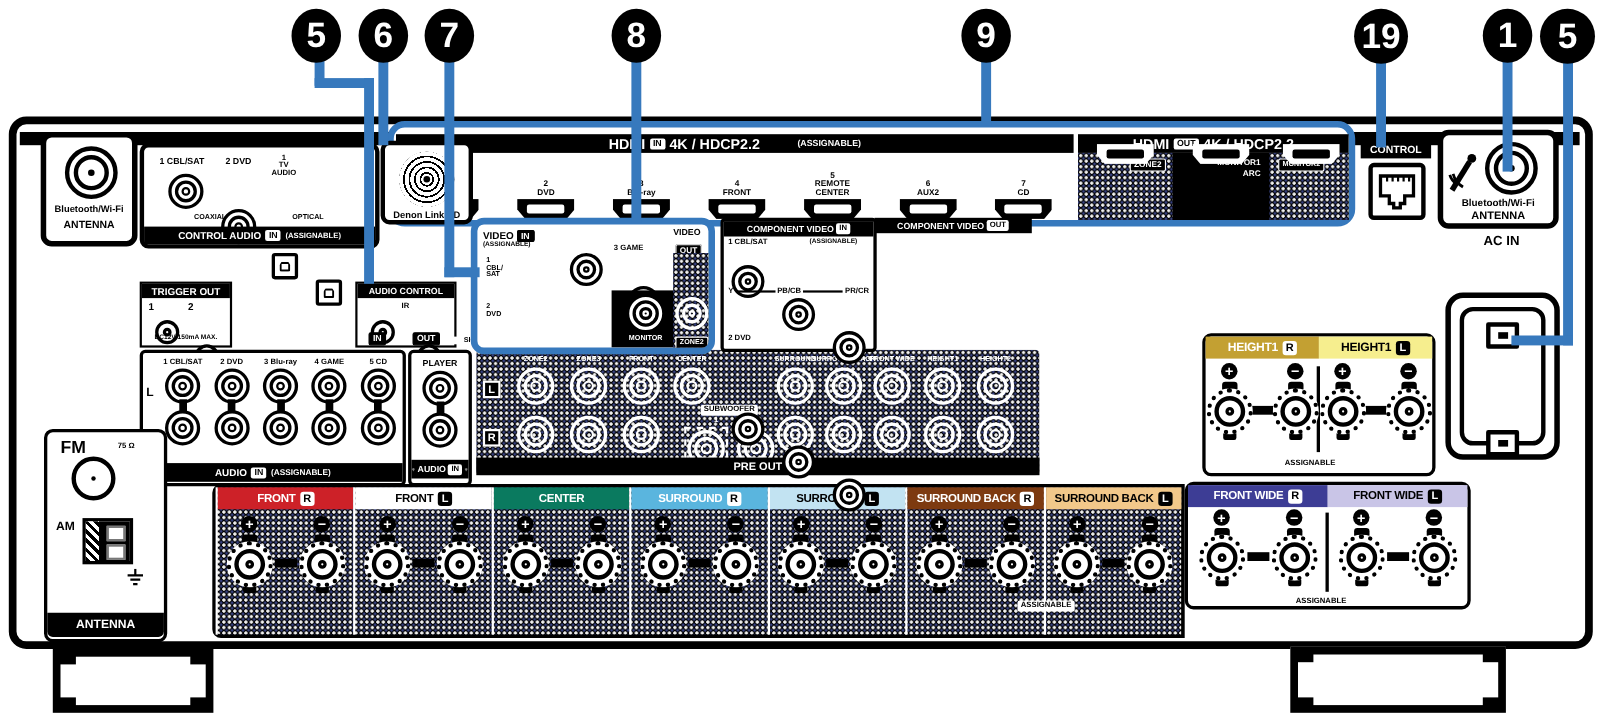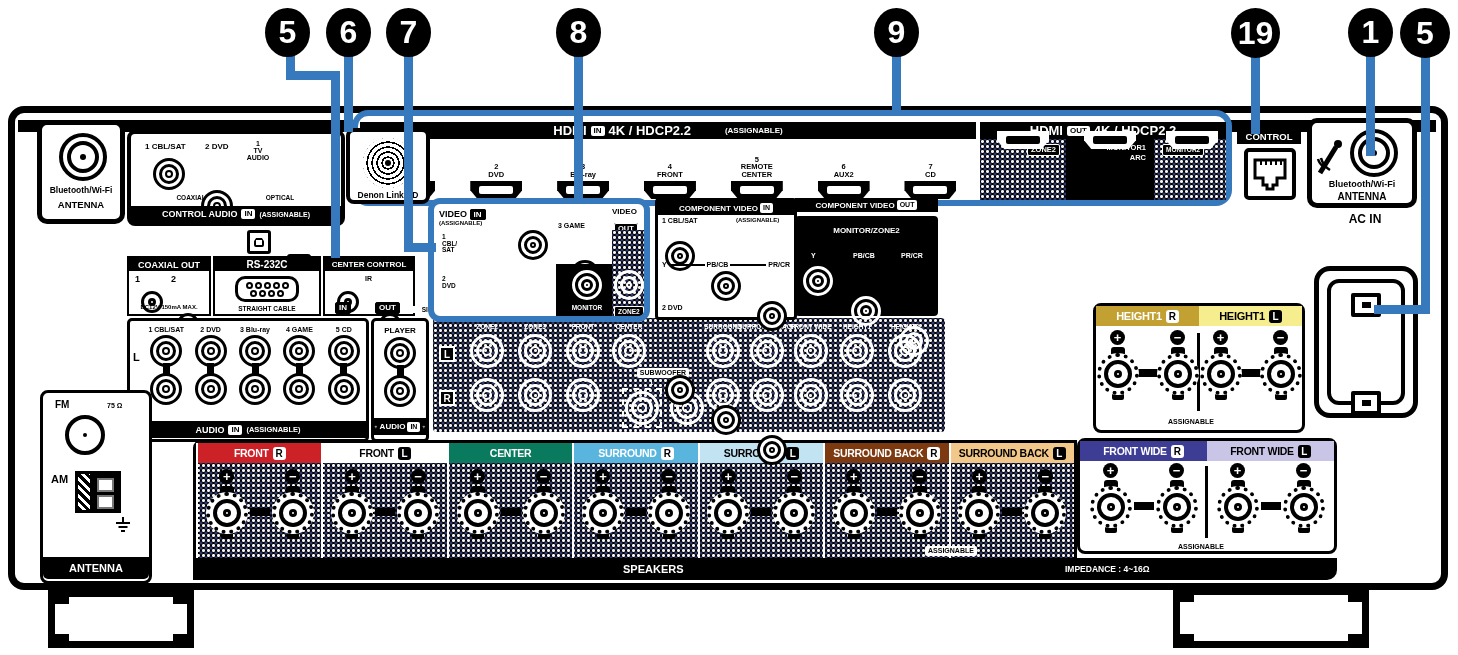--- a/index.html
+++ b/index.html
@@ -154,20 +154,23 @@
           <span class="wchip" style="font-size:7px">SUBWOOFER</span>
         </div>
       <div class="ctr" style="color:#fff;font-size:7px;word-spacing:18px;margin-top:1px">1 2</div>
       <div style="display:flex;gap:8px;margin-top:2px;justify-content:center">
         <div style="border:2px dashed #fff;padding:1px">
             <div class="rca inv r34"></div>
           </div>
         <div class="rca inv r34" style="margin-top:3px"></div>
       </div>
     </div>
+    <div class="bar abs" style="left:0;top:98px;width:512px;height:16px;font-size:10px">
+        <span>PRE OUT</span>
+      </div>
   </div>
 
   <div class="abs" style="left:37px;top:120px;width:88px;height:104px;border:5px solid #000;border-radius:10px;background:#fff;box-sizing:border-box">
     <div class="coax abs" style="left:17px;top:8px;width:48px;height:48px"></div>
     <div class="abs ctr nw" style="left:-4px;top:60px;width:86px;font-size:8.5px">Bluetooth/Wi-Fi</div>
     <div class="abs ctr nw" style="left:-4px;top:74px;width:86px;font-size:9.5px">ANTENNA</div>
   </div>
 
   <div class="abs" style="left:127px;top:130px;width:218px;height:96px;border:4px solid #000;border-radius:8px;background:#fff;box-sizing:border-box">
     <div class="abs nw" style="left:14px;top:8px;font-size:8px">1 CBL/SAT</div>
@@ -185,54 +188,33 @@
     <div class="abs ctr tiny" style="left:116px;top:60px;width:66px">OPTICAL</div>
     <div class="bar abs" style="left:0;top:72px;width:210px;height:16px;font-size:9px">
       <span>CONTROL AUDIO</span>
         <span class="wchip">IN</span>
         <span style="font-size:7px">(ASSIGNABLE)</span>
     </div>
   </div>
 
   <div class="abs" style="left:127px;top:256px;width:84px;height:60px;border:2px solid #000;background:#fff;box-sizing:border-box">
     <div class="bar" style="height:13px;font-size:9px">
-        <span>COAXIAL OUT</span>
+        <span>TRIGGER OUT</span>
       </div>
     <span class="abs" style="left:6px;top:16px;font-size:9px">1</span>
     <span class="abs" style="left:42px;top:16px;font-size:9px">2</span>
     <div class="jack abs" style="left:12px;top:20px"></div>
     <div class="jack abs" style="left:48px;top:20px"></div>
     <div class="abs ctr nw" style="left:0;top:46px;width:80px;font-size:6px">DC12V 150mA MAX.</div>
   </div>
 
-  <div class="abs" style="left:213px;top:256px;width:108px;height:60px;border:2px solid #000;background:#fff;box-sizing:border-box">
-    <div class="bar" style="height:13px;font-size:10px">
-        <span>RS-232C</span>
-      </div>
-    <div class="abs" style="left:20px;top:18px;width:64px;height:26px;border:3px solid #000;border-radius:10px;box-sizing:border-box;display: flex;flex-direction:column;align-items:center;justify-content:center;gap:1px">
-      <div style="display:flex;gap:2px">
-          <i class="dot"></i>
-          <i class="dot"></i>
-          <i class="dot"></i>
-          <i class="dot"></i>
-          <i class="dot"></i>
-        </div>
-      <div style="display:flex;gap:2px">
-          <i class="dot"></i>
-          <i class="dot"></i>
-          <i class="dot"></i>
-          <i class="dot"></i>
-        </div>
-    </div>
-    <div class="abs ctr nw" style="left:0;top:47px;width:104px;font-size:6.5px">STRAIGHT CABLE</div>
-  </div>
 
   <div class="abs" style="left:323px;top:256px;width:92px;height:60px;border:2px solid #000;background:#fff;box-sizing:border-box">
     <div class="bar" style="height:13px;font-size:8px">
-        <span>CENTER CONTROL</span>
+        <span>AUDIO CONTROL</span>
       </div>
     <div class="jack abs" style="left:12px;top:20px"></div>
     <span class="abs" style="left:40px;top:17px;font-size:7px">IR</span>
     <div class="jack abs" style="left:54px;top:20px"></div>
     <span class="bchip abs" style="left:10px;top:44px">IN</span>
     <span class="bchip abs" style="left:50px;top:44px">OUT</span>
   </div>
 
   <div class="abs" style="left:418px;top:222px;width:50px;height:96px">
     <div class="jack abs" style="left:10px;top:16px;width:26px;height:26px"></div>
@@ -302,21 +284,21 @@
         </svg>
       <span>AUDIO</span>
         <span class="wchip" style="font-size:7px">IN</span>
       <svg width="8" height="8" viewBox="0 0 20 14">
           <path d="M10 0 V4 M3 4 H17 M5.5 8 H14.5 M8 12 H12" stroke="#fff" stroke-width="2.5" fill="none"></path>
         </svg>
     </div>
   </div>
 
   <div class="abs" style="left:40px;top:390px;width:112px;height:194px;border:3px solid #000;border-radius:8px;background:#fff;box-sizing:border-box">
-    <span class="abs" style="left:12px;top:6px;font-size:10px">FM</span>
+    <span class="abs" style="left:12px;top:6px;font-size:16px">FM</span>
     <span class="abs" style="left:64px;top:9px;font-size:7px">75 Ω</span>
     <div class="fmcoax abs" style="left:22px;top:22px"></div>
     <span class="abs" style="left:8px;top:80px;font-size:11px">AM</span>
     <div class="abs" style="left:32px;top:78px;width:46px;height:42px;border:3px solid #000;box-sizing:border-box">
       <div class="abs" style="left:0;top:0;width:12px;height:36px;background:repeating-linear-gradient(45deg,#000 0 3px,#fff 3px 6px)"></div>
       <div class="abs" style="left:12px;top:0;width:28px;height:36px;background:#000">
         <div class="abs" style="left:7px;top:4px;width:13px;height:10px;background:#fff;border:2px solid #777"></div>
         <div class="abs" style="left:7px;top:21px;width:13px;height:10px;background:#fff;border:2px solid #777"></div>
       </div>
     </div>
@@ -519,24 +501,20 @@
             <div class="cap"></div>
             <div class="post"></div>
             <div class="tail"></div>
           </div>
         </div>
       </div>
     </div>
   <div class="divider abs" style="left:1205px;top:466px;height:72px"></div>
   <span class="abs" style="left:1178px;top:543px;font-size:7px;background:#fff;z-index:5">ASSIGNABLE</span>
 
-  <div class="bar abs" style="left:193px;top:558px;width:1144px;height:22px;border-radius:0 0 10px 0;justify-content:flex-start">
-    <span class="abs" style="left:430px;font-size:11px">SPEAKERS</span>
-    <span class="abs" style="left:872px;font-size:8.5px">IMPEDANCE : 4~16Ω</span>
-  </div>
 
   <div class="abs" style="left:1093px;top:303px;width:212px;height:130px;border:3px solid #000;border-radius:8px;background:#fff;box-sizing:border-box;display:flex">
 
       <div class="spk-col">
         <div class="spk-head" style="font-size: 11px; background: rgb(195, 160, 50); color: rgb(255, 255, 255);">
           <span>HEIGHT1</span>
           <span class="side-chip inv">R</span>
         </div>
         <div class="pair" style="margin-top:4px;gap:18px">
           <div class="post-unit">
@@ -731,29 +709,20 @@
     </div>
     <div class="rca r30 abs" style="left:7px;top:70px"></div>
     <div class="rca r30 abs" style="left:53px;top:70px"></div>
     <div class="rca r30 abs" style="left:99px;top:70px"></div>
     <div class="abs nw" style="left:4px;top:103px;font-size:7px">2 DVD</div>
   </div>
 
   <div class="bar abs" style="left:795px;top:198px;width:143px;height:14px;font-size:8px;gap:2px">
     <span>COMPONENT VIDEO</span>
       <span class="wchip" style="font-size:7px">OUT</span>
-  </div>
-  <div class="abs" style="left:795px;top:216px;width:143px;height:100px;background:#000;border-radius:4px">
-    <div class="abs ctr nw" style="left:0;top:10px;width:143px;color:#fff;font-size:8px">MONITOR/ZONE2</div>
-    <span class="abs" style="left:16px;top:36px;color:#fff;font-size:7px">Y</span>
-    <span class="abs" style="left:58px;top:36px;color:#fff;font-size:7px">PB/CB</span>
-    <span class="abs" style="left:106px;top:36px;color:#fff;font-size:7px">PR/CR</span>
-    <div class="rca inv r30 abs" style="left:8px;top:50px"></div>
-    <div class="rca inv r30 abs" style="left:56px;top:50px"></div>
-    <div class="rca inv r30 abs" style="left:104px;top:50px"></div>
   </div>
 
   <div class="bar abs" style="left:1237px;top:129px;width:64px;height:15px;font-size:9.5px">
       <span>CONTROL</span>
     </div>
   <div class="abs" style="left:1244px;top:148px;width:52px;height:52px;border:4px solid #000;border-radius:5px;background:#fff;box-sizing:border-box">
     <svg width="44" height="44" viewBox="0 0 44 44">
       <path d="M7 8 H37 V26 H29 V33 H25 V37 H19 V33 H15 V26 H7 Z" fill="none" stroke="#000" stroke-width="3"></path>
       <path d="M13 8 V13 M18 8 V13 M23 8 V13 M28 8 V13 M33 8 V13" stroke="#000" stroke-width="2"></path>
     </svg>

